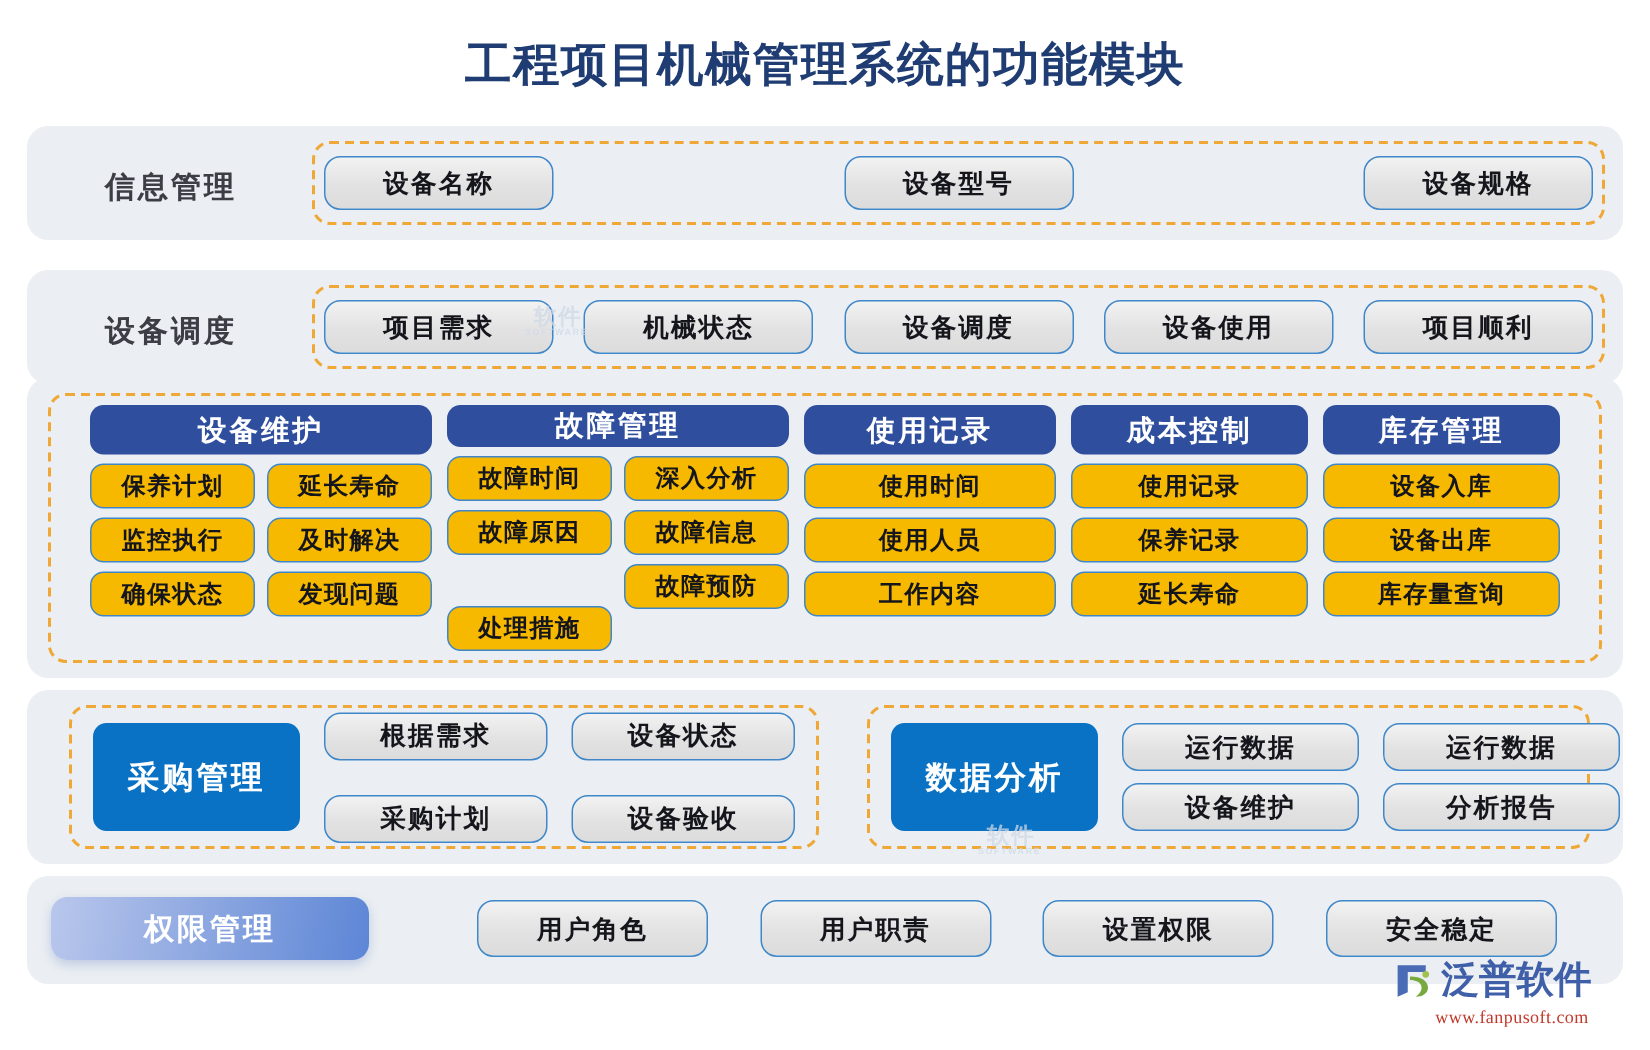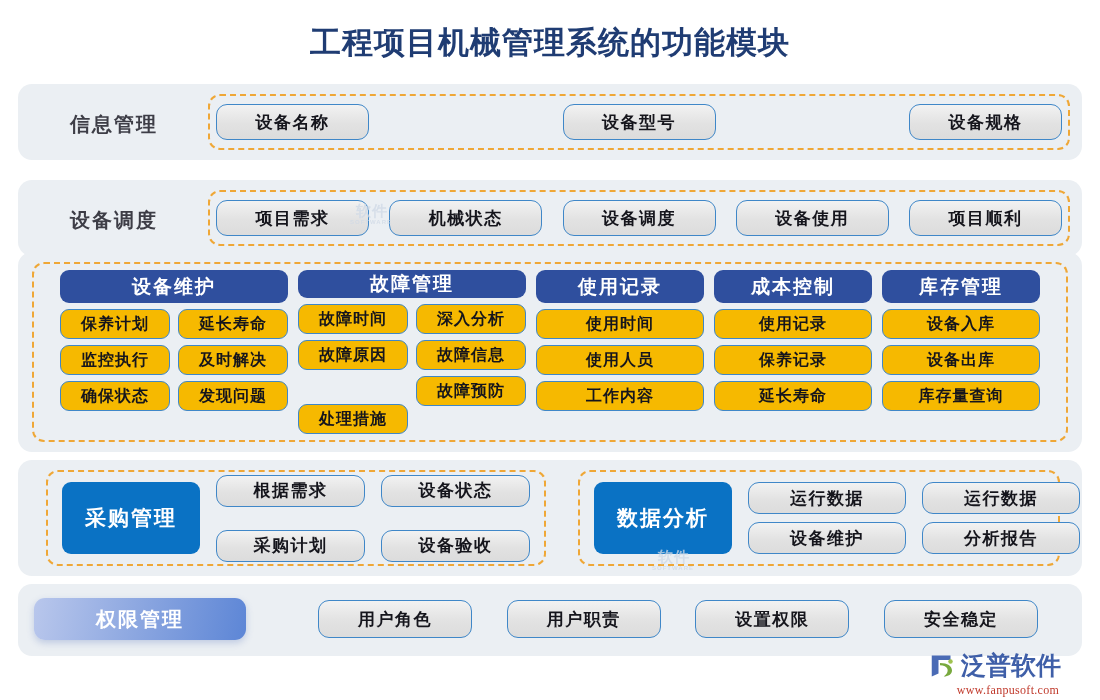--- a/index.html
+++ b/index.html
@@ -151,21 +151,21 @@
     font-weight: bold;
     font-family: "Liberation Sans", sans-serif;
   }
   .wm-cn { font-size: 15px; letter-spacing: 1px; }
   .wm-en { font-size: 6px; letter-spacing: 1px; }
 
   
   #brand-logo {
     position: absolute;
     right: 12px;
-    bottom: 0;
+    bottom: 12px;
     width: 160px;
     height: 50px;
   }
   #brand-logo .logo-row {
     display: flex;
     align-items: center;
     height: 32px;
   }
   #brand-logo .logo-mark {
     width: 30px;

